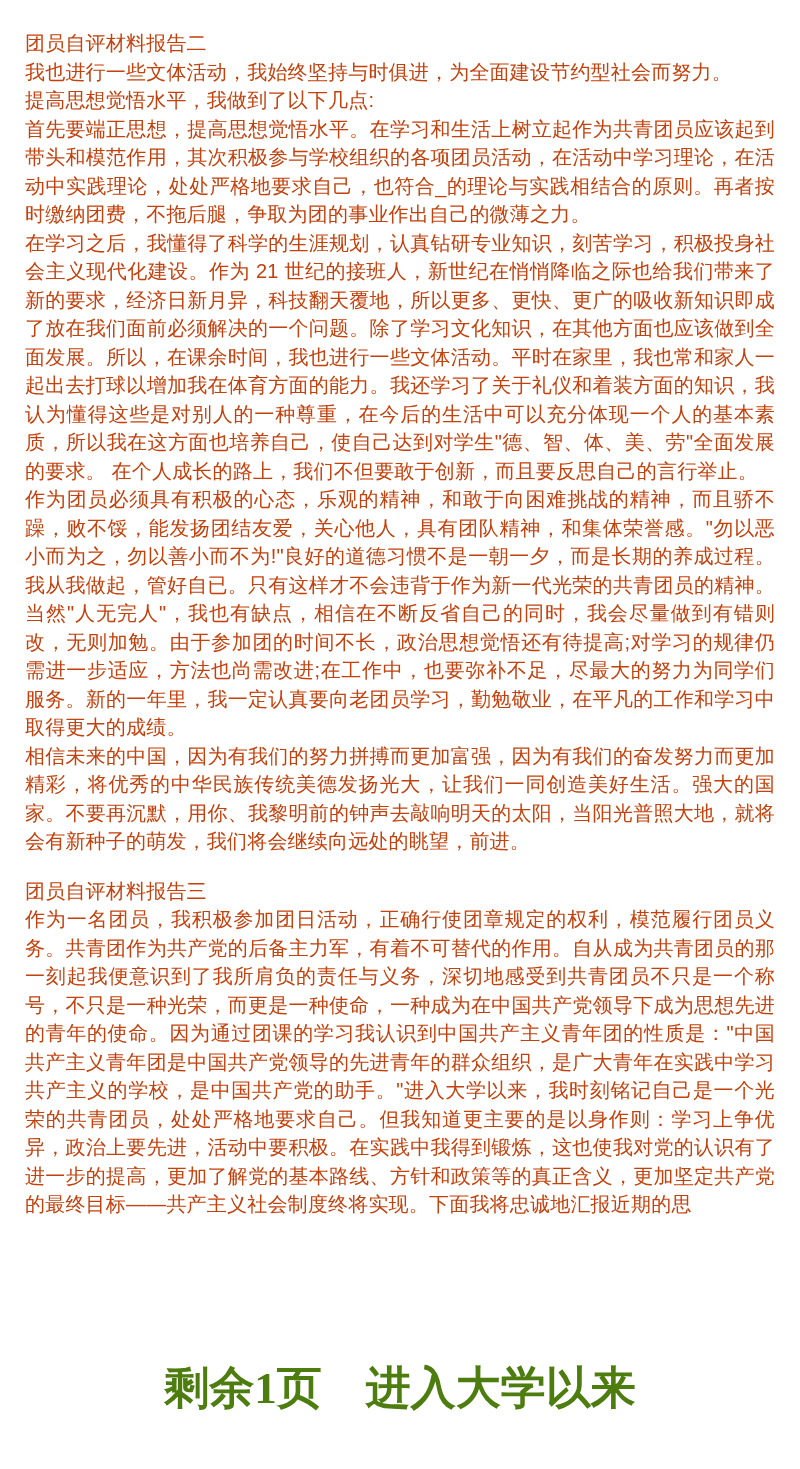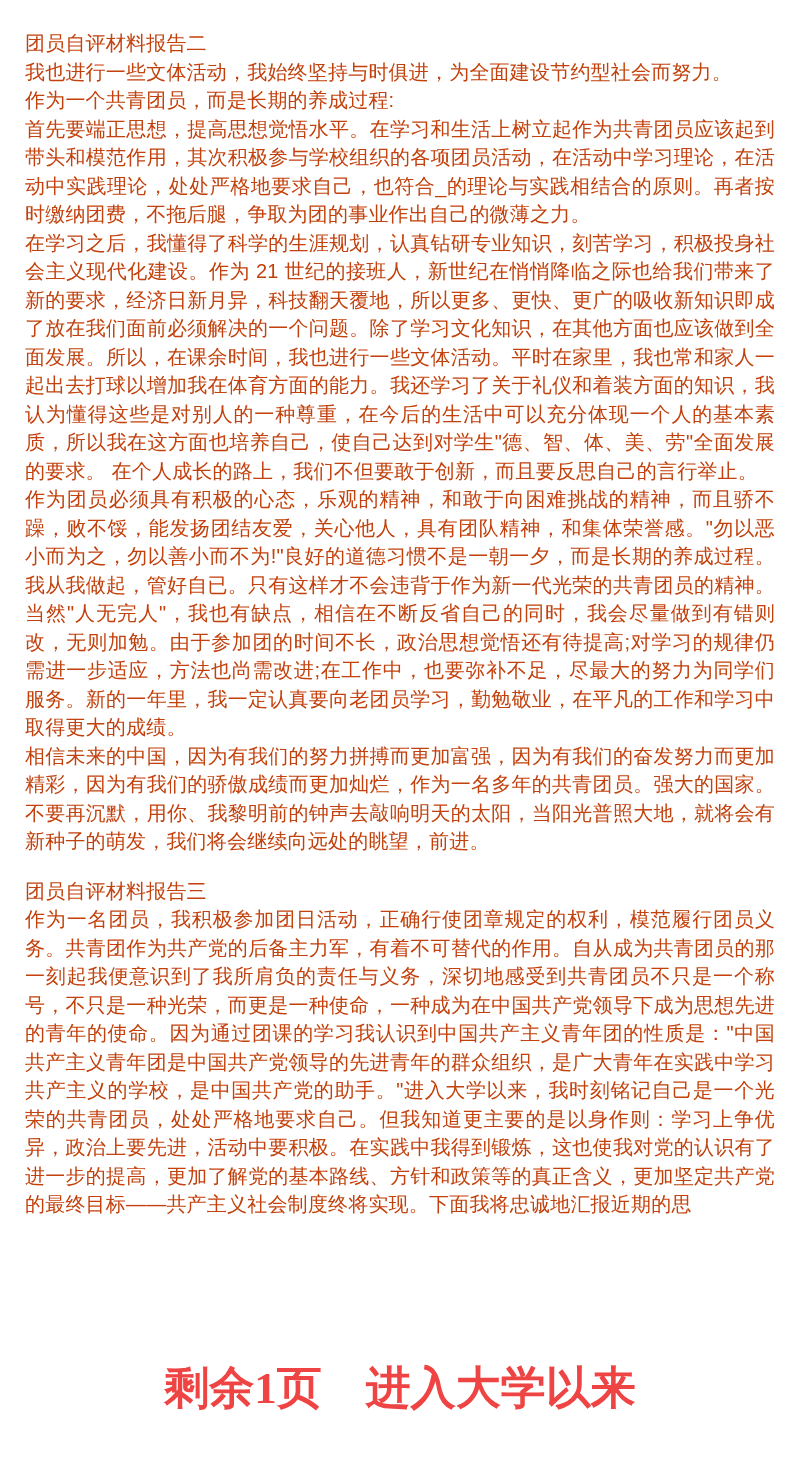--- a/index.html
+++ b/index.html
@@ -42,37 +42,37 @@
     top: 1358px;
     left: 0;
     width: 100%;
     display: flex;
     justify-content: center;
     align-items: flex-end;
     gap: 44px;
     font-family: "Liberation Serif", "DejaVu Serif", serif;
     font-weight: bold;
     font-size: 45px;
-    color: #ef4444;
+    color: #4d7c0f;
     white-space: nowrap;
   }
 </style>
 </head>
 <body>
 
 <div class="doc">
 
   <div class="section">
     <h2>团员自评材料报告二</h2>
     <p>我也进行一些文体活动，我始终坚持与时俱进，为全面建设节约型社会而努力。</p>
-    <p>作为一个共青团员，而是长期的养成过程:</p>
+    <p>提高思想觉悟水平，我做到了以下几点:</p>
     <p>首先要端正思想，提高思想觉悟水平。在学习和生活上树立起作为共青团员应该起到带头和模范作用，其次积极参与学校组织的各项团员活动，在活动中学习理论，在活动中实践理论，处处严格地要求自己，也符合_的理论与实践相结合的原则。再者按时缴纳团费，不拖后腿，争取为团的事业作出自己的微薄之力。</p>
     <p>在学习之后，我懂得了科学的生涯规划，认真钻研专业知识，刻苦学习，积极投身社会主义现代化建设。作为 21 世纪的接班人，新世纪在悄悄降临之际也给我们带来了新的要求，经济日新月异，科技翻天覆地，所以更多、更快、更广的吸收新知识即成了放在我们面前必须解决的一个问题。除了学习文化知识，在其他方面也应该做到全面发展。所以，在课余时间，我也进行一些文体活动。平时在家里，我也常和家人一起出去打球以增加我在体育方面的能力。我还学习了关于礼仪和着装方面的知识，我认为懂得这些是对别人的一种尊重，在今后的生活中可以充分体现一个人的基本素质，所以我在这方面也培养自己，使自己达到对学生"德、智、体、美、劳"全面发展的要求。 在个人成长的路上，我们不但要敢于创新，而且要反思自己的言行举止。</p>
     <p>作为团员必须具有积极的心态，乐观的精神，和敢于向困难挑战的精神，而且骄不躁，败不馁，能发扬团结友爱，关心他人，具有团队精神，和集体荣誉感。"勿以恶小而为之，勿以善小而不为!"良好的道德习惯不是一朝一夕，而是长期的养成过程。我从我做起，管好自已。只有这样才不会违背于作为新一代光荣的共青团员的精神。 当然"人无完人"，我也有缺点，相信在不断反省自己的同时，我会尽量做到有错则改，无则加勉。由于参加团的时间不长，政治思想觉悟还有待提高;对学习的规律仍需进一步适应，方法也尚需改进;在工作中，也要弥补不足，尽最大的努力为同学们服务。新的一年里，我一定认真要向老团员学习，勤勉敬业，在平凡的工作和学习中取得更大的成绩。</p>
-    <p>相信未来的中国，因为有我们的努力拼搏而更加富强，因为有我们的奋发努力而更加精彩，因为有我们的骄傲成绩而更加灿烂，作为一名多年的共青团员。强大的国家。不要再沉默，用你、我黎明前的钟声去敲响明天的太阳，当阳光普照大地，就将会有新种子的萌发，我们将会继续向远处的眺望，前进。</p>
+    <p>相信未来的中国，因为有我们的努力拼搏而更加富强，因为有我们的奋发努力而更加精彩，将优秀的中华民族传统美德发扬光大，让我们一同创造美好生活。强大的国家。不要再沉默，用你、我黎明前的钟声去敲响明天的太阳，当阳光普照大地，就将会有新种子的萌发，我们将会继续向远处的眺望，前进。</p>
   </div>
 
   <div class="section">
     <h2>团员自评材料报告三</h2>
     <p>作为一名团员，我积极参加团日活动，正确行使团章规定的权利，模范履行团员义务。共青团作为共产党的后备主力军，有着不可替代的作用。自从成为共青团员的那一刻起我便意识到了我所肩负的责任与义务，深切地感受到共青团员不只是一个称号，不只是一种光荣，而更是一种使命，一种成为在中国共产党领导下成为思想先进的青年的使命。因为通过团课的学习我认识到中国共产主义青年团的性质是："中国共产主义青年团是中国共产党领导的先进青年的群众组织，是广大青年在实践中学习共产主义的学校，是中国共产党的助手。"进入大学以来，我时刻铭记自己是一个光荣的共青团员，处处严格地要求自己。但我知道更主要的是以身作则：学习上争优异，政治上要先进，活动中要积极。在实践中我得到锻炼，这也使我对党的认识有了进一步的提高，更加了解党的基本路线、方针和政策等的真正含义，更加坚定共产党的最终目标——共产主义社会制度终将实现。下面我将忠诚地汇报近期的思</p>
   </div>
 
 </div>
 
 <div class="footer-notice">

